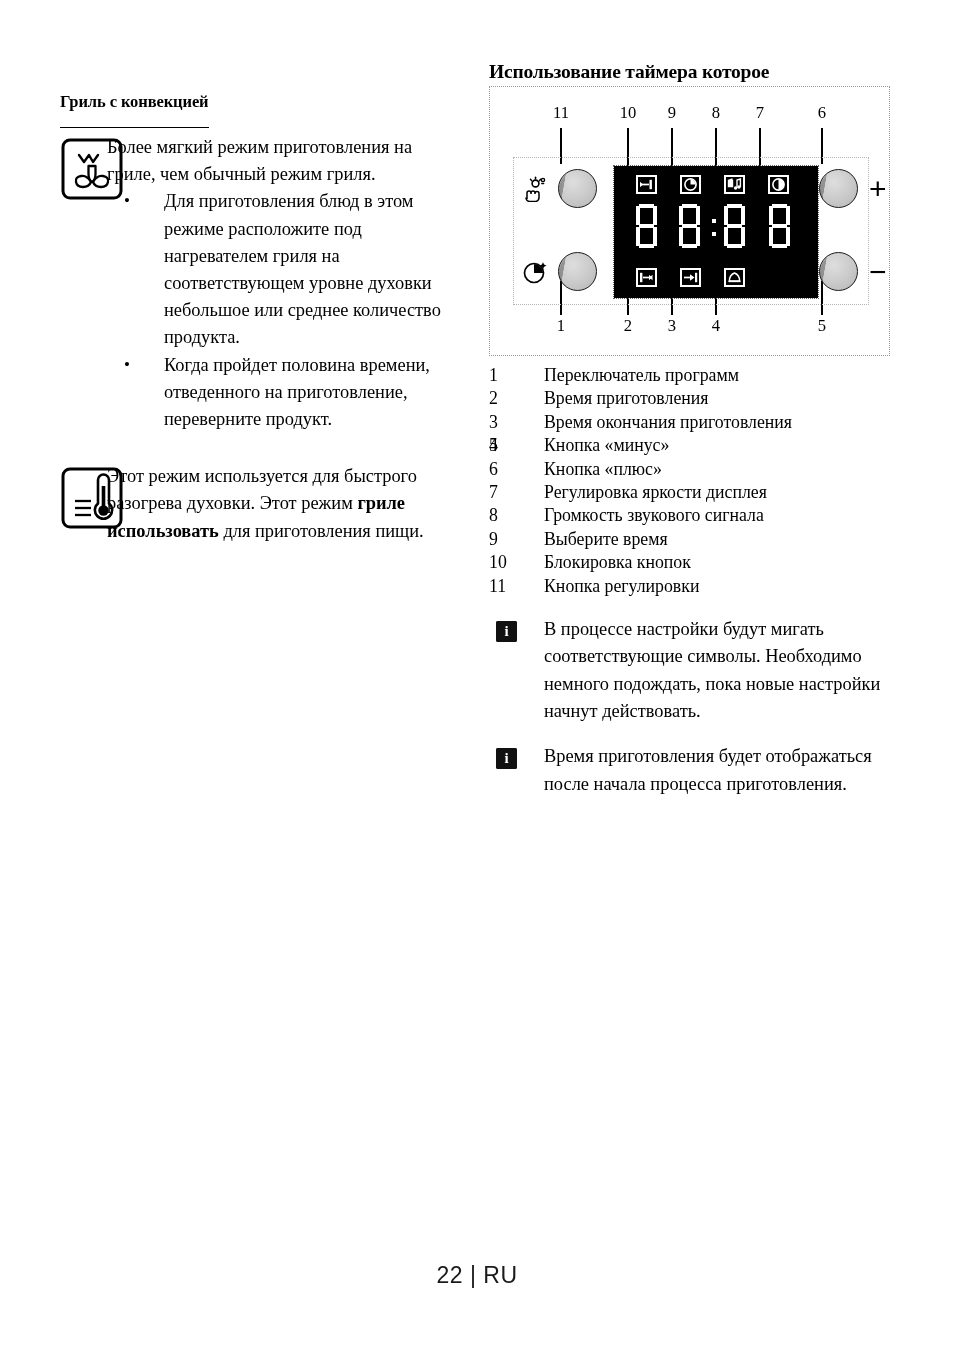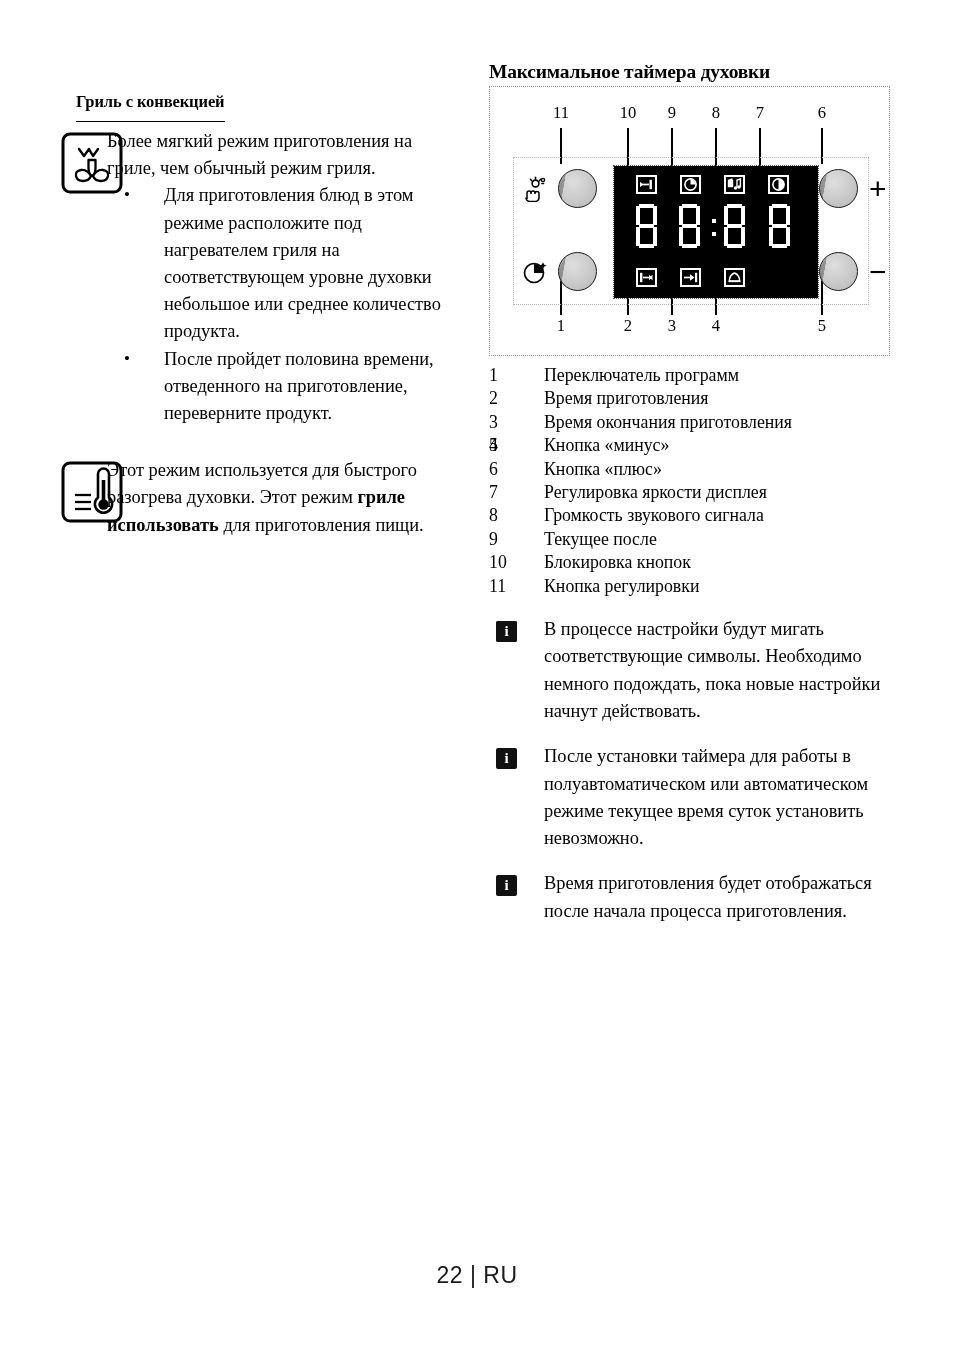--- a/index.html
+++ b/index.html
@@ -35,22 +35,22 @@
     width: 405px;
   }
 
   
   .sec-title {
     font-weight: bold;
     font-size: 16.5px;
     line-height: 20px;
     border-bottom: 1.6px solid #000;
     display: inline-block;
-    padding-bottom: 9px;
-    margin: 0 0 4px 16px;
+    padding-bottom: 15px;
+    margin: 0 0 4px 0;
     letter-spacing: -0.1px;
   }
   .sec-title-wrap { margin-bottom: 2px; }
 
   .mode-block {
     position: relative;
     min-height: 80px;
   }
   .mode-icon {
     position: absolute;
@@ -288,21 +288,21 @@
             <polyline points="19,18 24,25 29,18 33,25 38,18" fill="none" stroke="#000" stroke-width="2.4" stroke-linejoin="round" stroke-linecap="round"></polyline>
             <path d="M28.5,29 h7 v8 q0,6 -3.5,8 q-3.5,-2 -3.5,-8 z" fill="none" stroke="#000" stroke-width="2.3" stroke-linejoin="round"></path>
             <path d="M31,45 q-4,-7 -10,-6 q-6,1 -5,6 q1,5 7,5 q6,0 8,-5 z" fill="none" stroke="#000" stroke-width="2.3" stroke-linejoin="round"></path>
             <path d="M33,45 q4,-7 10,-6 q6,1 5,6 q-1,5 -7,5 q-6,0 -8,-5 z" fill="none" stroke="#000" stroke-width="2.3" stroke-linejoin="round"></path>
           </svg>
         </span>
         <div class="mode-body">
           <span>Более мягкий режим приготовления на гриле, чем обычный режим гриля.</span>
           <ul class="bullets">
             <li>Для приготовления блюд в этом режиме расположите под нагревателем гриля на соответствующем уровне духовки небольшое или среднее количество продукта.</li>
-            <li>После пройдет половина времени, отведенного на приготовление, переверните продукт.</li>
+            <li>Когда пройдет половина времени, отведенного на приготовление, переверните продукт.</li>
           </ul>
         </div>
       </div>
     </div>
 
     <div class="gap-block"></div>
 
     <div>
 
       <div class="mode-block">
@@ -321,21 +321,21 @@
           <span>Этот режим используется для быстрого разогрева духовки. Этот режим </span><b>гриле использовать</b><span> для приготовления пищи.</span>
           <ul class="bullets">
           </ul>
         </div>
       </div>
     </div>
   </div>
 
   <div class="col-right">
 
-    <div class="rt-title">Максимальное таймера духовки</div>
+    <div class="rt-title">Использование таймера которое</div>
 
     <div class="diagram">
 
       <div class="callnum" style="left:57px;  top:18px;">11</div>
       <div class="callnum" style="left:124px; top:18px;">10</div>
       <div class="callnum" style="left:168px; top:18px;">9</div>
       <div class="callnum" style="left:212px; top:18px;">8</div>
       <div class="callnum" style="left:256px; top:18px;">7</div>
       <div class="callnum" style="left:318px; top:18px;">6</div>
 
@@ -520,21 +520,21 @@
       <li>
         <span class="lnum">7</span>
         <span>Регулировка яркости дисплея</span>
       </li>
       <li>
         <span class="lnum">8</span>
         <span>Громкость звукового сигнала</span>
       </li>
       <li>
         <span class="lnum">9</span>
-        <span>Текущее после</span>
+        <span>Выберите время</span>
       </li>
       <li>
         <span class="lnum">10</span>
         <span>Блокировка кнопок</span>
       </li>
       <li>
         <span class="lnum">11</span>
         <span>Кнопка регулировки</span>
       </li>
     </ul>
@@ -547,21 +547,20 @@
     <div class="note">
       <span class="note-icon">
         <i>i</i>
       </span>
       <span>В процессе настройки будут мигать соответствующие символы. Необходимо немного подождать, пока новые настройки начнут действовать.</span>
     </div>
     <div class="note">
       <span class="note-icon">
         <i>i</i>
       </span>
-      <span>После установки таймера для работы в полуавтоматическом или автоматическом режиме текущее время суток установить невозможно.</span>
     </div>
     <div class="note">
       <span class="note-icon">
         <i>i</i>
       </span>
       <span>Время приготовления будет отображаться после начала процесса приготовления.</span>
     </div>
   </div>
 
   <div class="footer">22 | RU</div>

